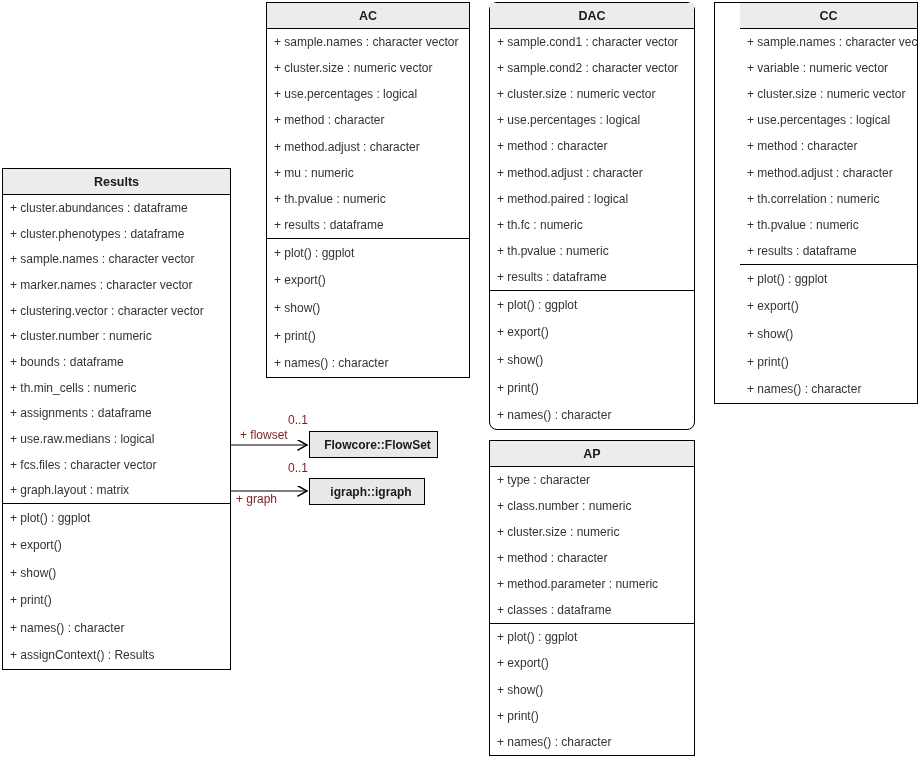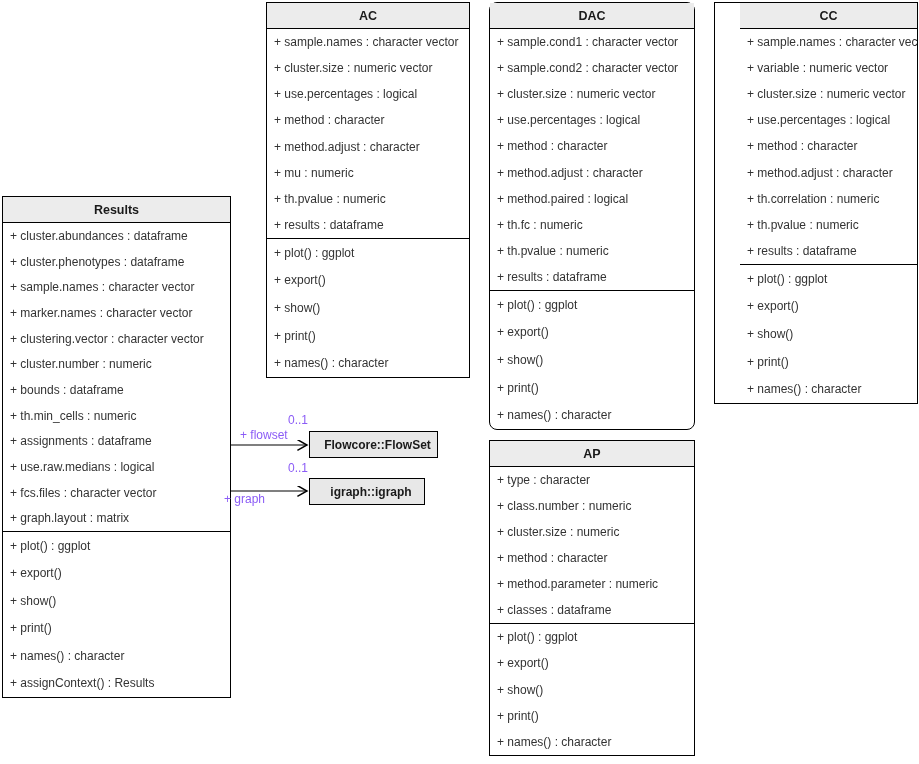--- a/index.html
+++ b/index.html
@@ -48,21 +48,21 @@
   .member-row {
     flex: 1 1 0;
     display: flex;
     align-items: center;
     padding: 0 7px;
     font-size: 12px;
     color: #333333;
     white-space: nowrap;
   }
   
-  #box-results { left: 2px;   top: 196px; width: 229px; height: 502px; }
+  #box-results { left: 2px;   top: 168px; width: 229px; height: 502px; }
   #box-results .methods { height: 165px; }
   #box-ac      { left: 266px; top: 2px;   width: 204px; height: 376px; }
   #box-ac .methods { height: 138px; }
   #box-dac     { left: 489px; top: 2px;   width: 206px; height: 428px; border-radius: 8px; }
   #box-dac .methods { height: 138px; }
   #box-cc      { left: 714px; top: 2px;   width: 204px; height: 402px; padding-left: 25px; }
   #box-cc .methods { height: 138px; }
   #box-ap      { left: 489px; top: 440px; width: 206px; height: 316px; }
   #box-ap .methods { height: 131px; }
   
@@ -78,26 +78,26 @@
     font-weight: bold;
     color: #1a1a1a;
     padding-left: 8px;
   }
   #box-flowset { left: 309px; top: 431px; width: 129px; height: 27px; }
   #box-igraph  { left: 309px; top: 478px; width: 116px; height: 27px; }
   
   .edge-label {
     position: absolute;
     font-size: 12px;
-    color: #8b5cf6;
+    color: #7f1d1d;
     white-space: nowrap;
   }
   #lbl-flowset-name { left: 240px; top: 428px; text-align: right; }
   #lbl-flowset-mult { left: 288px; top: 413px; }
-  #lbl-graph-name   { left: 224px; top: 492px; }
+  #lbl-graph-name   { left: 236px; top: 492px; }
   #lbl-graph-mult   { left: 288px; top: 461px; }
   #edges {
     position: absolute;
     left: 0; top: 0;
     width: 919px;
     height: 764px;
     pointer-events: none;
   }
 </style>
 </head>

